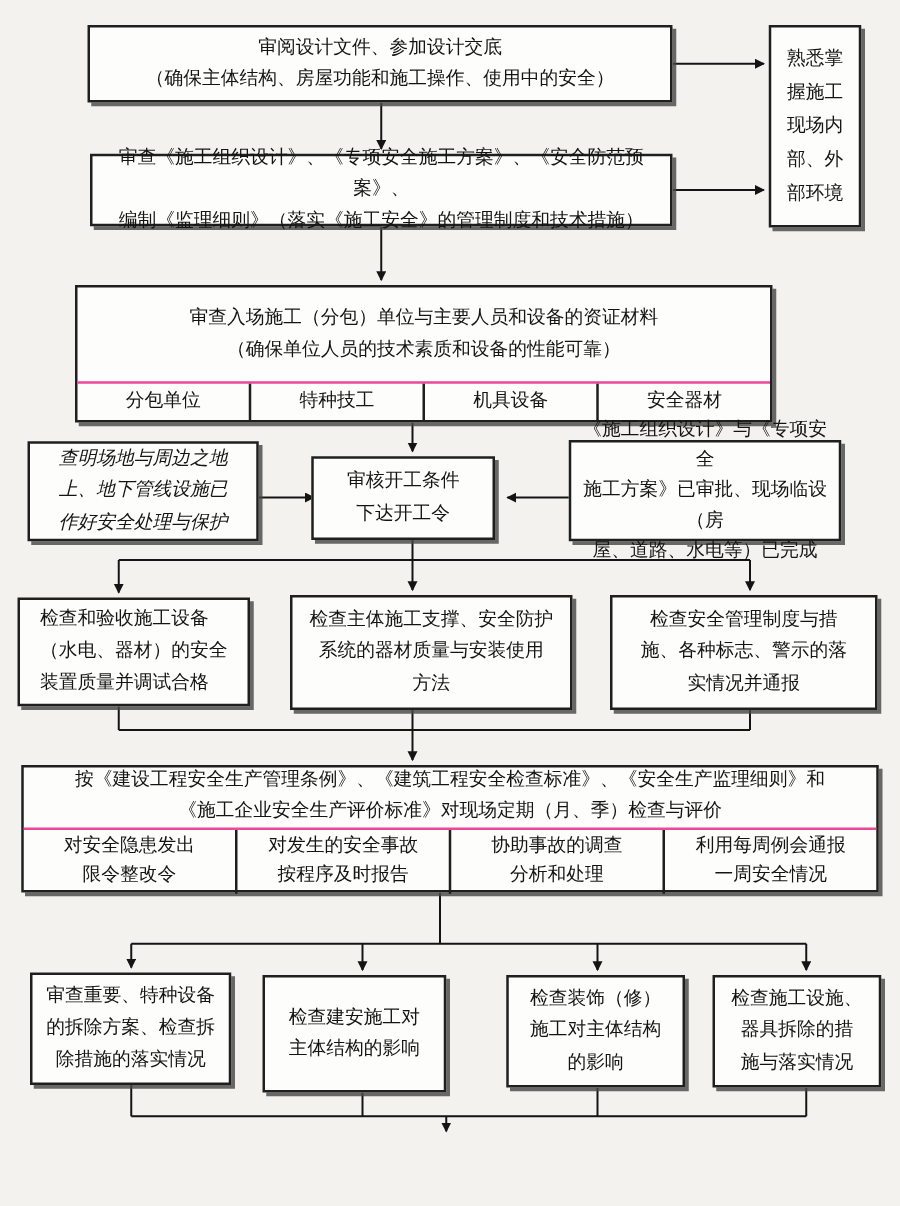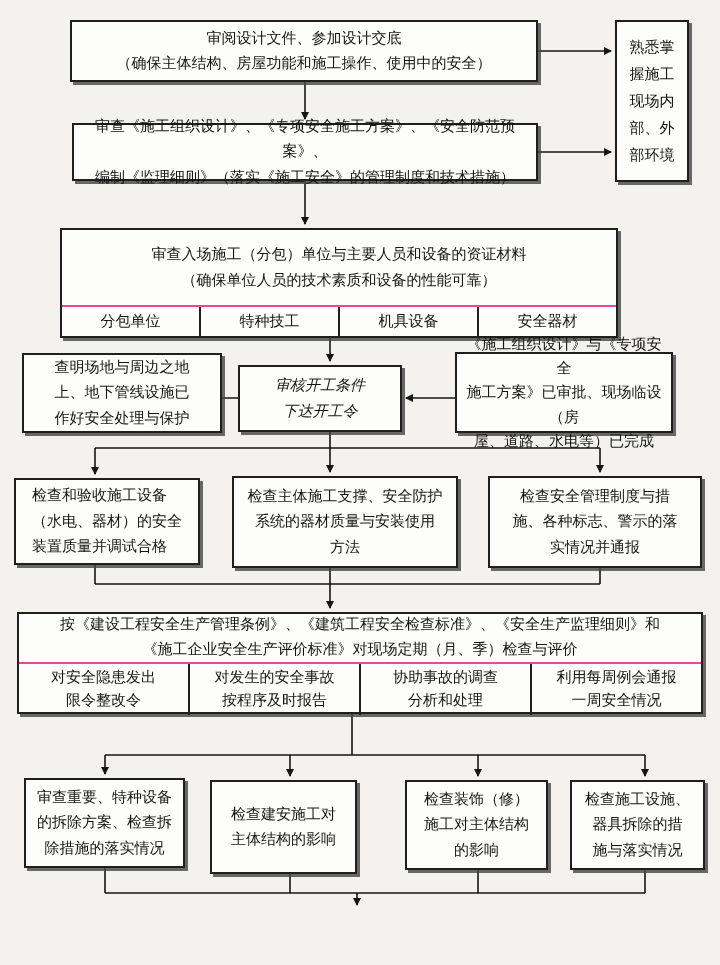--- a/index.html
+++ b/index.html
@@ -90,25 +90,25 @@
     <div class="hdr pre">审查入场施工（分包）单位与主要人员和设备的资证材料
 （确保单位人员的技术素质和设备的性能可靠）</div>
     <div class="cells" style="height:31px;">
       <div>分包单位</div>
       <div>特种技工</div>
       <div>机具设备</div>
       <div>安全器材</div>
     </div>
   </div>
 
-  <div class="node pre alignleft" style="left:22px;top:353px;width:200px;height:80px;">查明场地与周边之地
+  <div class="node pre alignleft" style="left:22px;top:353px;width:185px;height:80px;font-style:italic;">查明场地与周边之地
 上、地下管线设施已
 作好安全处理与保护</div>
 
-  <div class="node pre" style="left:238px;top:365px;width:164px;height:67px;font-style:italic;">审核开工条件
+  <div class="node pre" style="left:249px;top:365px;width:147px;height:67px;">审核开工条件
 下达开工令</div>
 
   <div class="node pre tight" style="left:455px;top:352px;width:218px;height:81px;padding:2px 4px;">《施工组织设计》与《专项安全
 施工方案》已审批、现场临设（房
 屋、道路、水电等）已完成</div>
 
   <div class="node pre alignleft" style="left:14px;top:478px;width:186px;height:87px;">检查和验收施工设备
 （水电、器材）的安全
 装置质量并调试合格</div>
 

